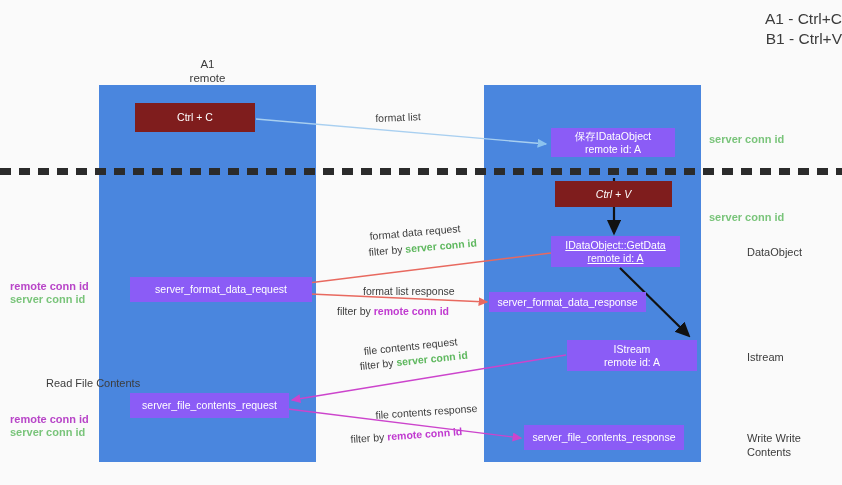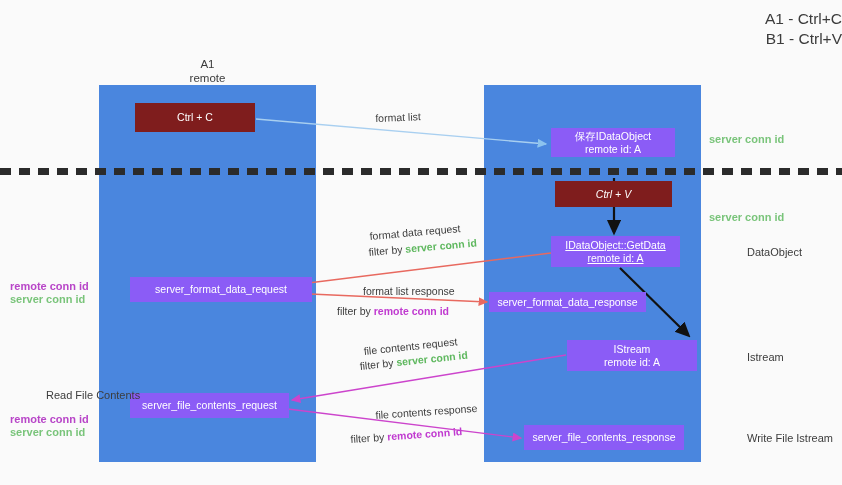--- a/index.html
+++ b/index.html
@@ -195,22 +195,22 @@
   </div>
 
   <div class="abs side-note green-txt" style="left:709px; top:132px;">server conn id</div>
 
   <div class="abs side-note green-txt" style="left:709px; top:210px;">server conn id</div>
 
   <div class="abs side-note plain-txt" style="left:709px; top:245px;">DataObject</div>
 
   <div class="abs side-note plain-txt" style="left:709px; top:350px;">Istream</div>
 
-  <div class="abs side-note plain-txt" style="left:709px; top:431px;">Write File Istream</div>
+  <div class="abs side-note plain-txt" style="left:709px; top:431px;">Write Write Contents</div>
 
   <div class="abs side-note purple-txt" style="left:10px; top:279px;">remote conn id</div>
   <div class="abs side-note green-txt" style="left:10px; top:292px;">server conn id</div>
 
-  <div class="abs side-note plain-txt" style="left:8px; top:388px;">Read File Contents</div>
+  <div class="abs side-note plain-txt" style="left:8px; top:376px;">Read File Contents</div>
   <div class="abs side-note purple-txt" style="left:10px; top:412px;">remote conn id</div>
   <div class="abs side-note green-txt" style="left:10px; top:425px;">server conn id</div>
 
 </div>
 
 </body></html>

